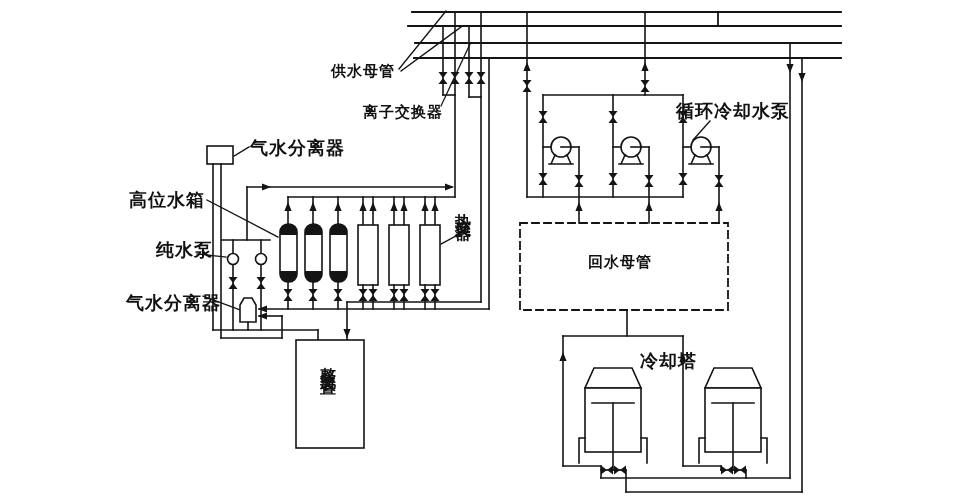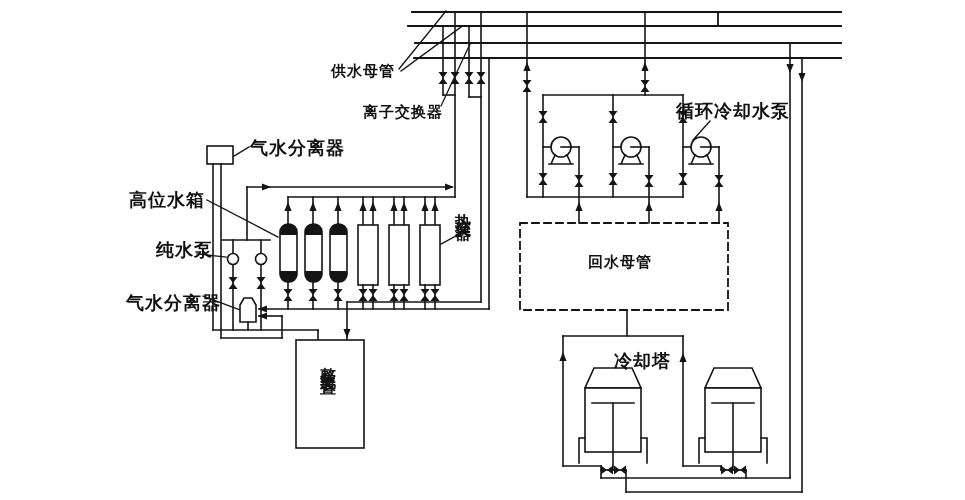--- a/index.html
+++ b/index.html
@@ -292,15 +292,15 @@
 <div class="lbl big" style="left:331px;top:64px">供水母管</div>
 <div class="lbl big" style="left:363px;top:105px">离子交换器</div>
 <div class="lbl" style="left:250px;top:139px">气水分离器</div>
 <div class="lbl" style="left:129px;top:191px">高位水箱</div>
 <div class="lbl" style="left:156px;top:241px">纯水泵</div>
 <div class="lbl" style="left:126px;top:294px">气水分离器</div>
 <div class="lbl v" style="left:455px;top:200px">热交换器</div>
 <div class="lbl v" style="left:320px;top:354px">整流装置</div>
 <div class="lbl" style="left:676px;top:102px">循环冷却水泵</div>
 <div class="lbl big" style="left:588px;top:255px">回水母管</div>
-<div class="lbl" style="left:614px;top:352px">冷却塔</div>
+<div class="lbl" style="left:640px;top:352px">冷却塔</div>
 
 </div>
 
 </body></html>

